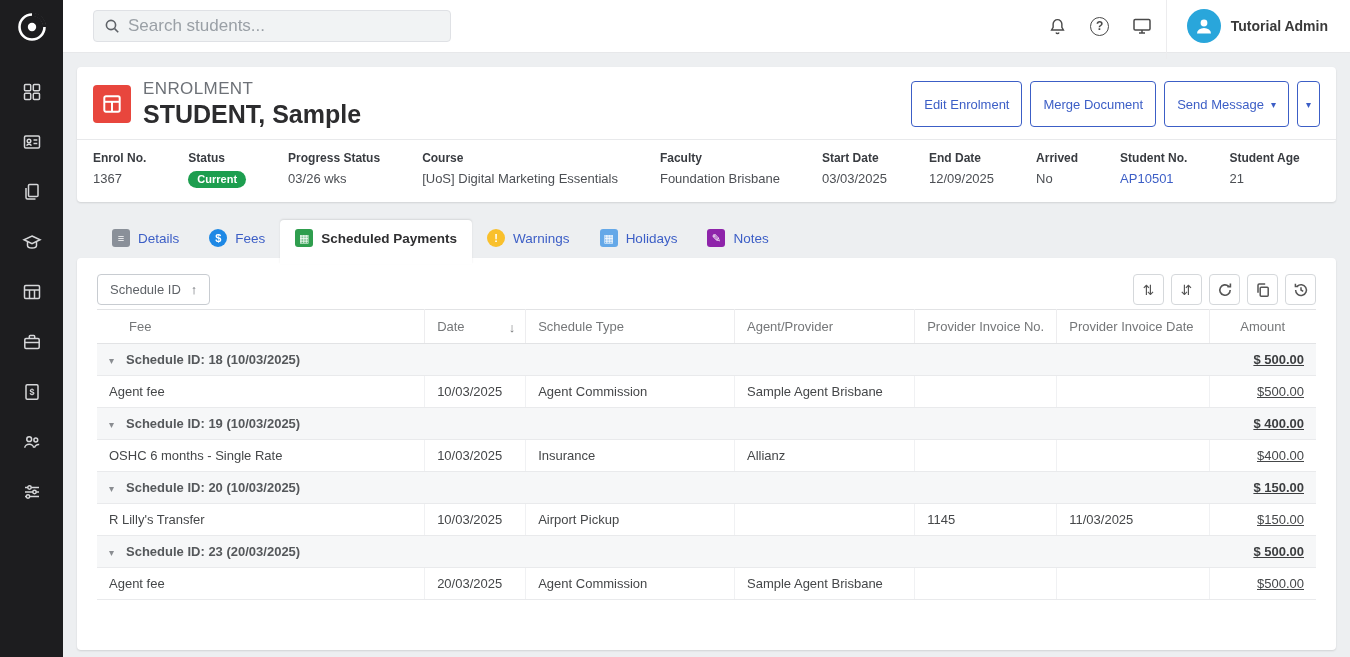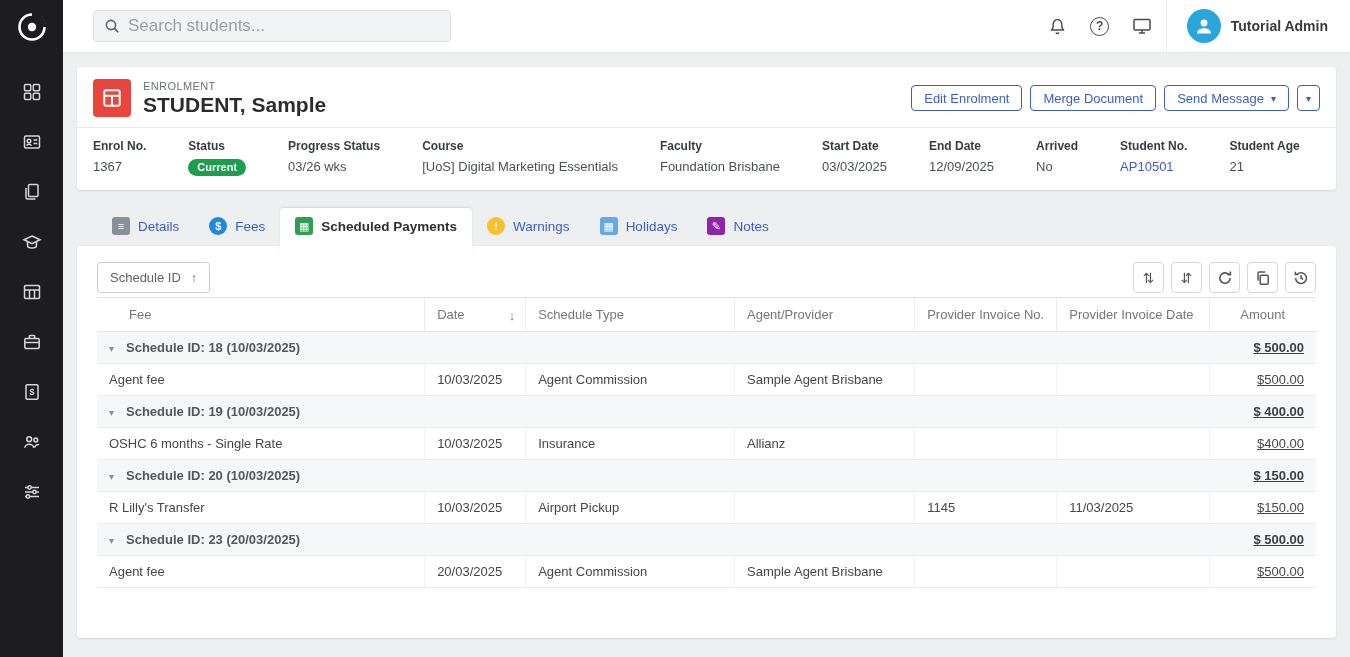--- a/index.html
+++ b/index.html
@@ -60,25 +60,25 @@
   
   .content { padding:14px 14px 0 14px; flex:1; }
   .card { background:#fff; border-radius:4px; box-shadow:0 1px 2px rgba(0,0,0,.12); }
 
   .enrol-head { display:flex; align-items:center; justify-content:space-between; padding:12px 16px 10px 16px; }
   .enrol-id { display:flex; align-items:center; gap:12px; }
   .enrol-icon {
     width:38px; height:38px; border-radius:4px; background: var(--red, #e8463d);
     display:flex; align-items:center; justify-content:center;
   }
-  .kicker { font-size:11px; color:#6d7177; letter-spacing:.4px; }
-  .title { font-size:21px; font-weight:bold; color:#2c2c2e; margin-top:1px; }
+  .kicker { font-size:17px; color:#6d7177; letter-spacing:.4px; }
+  .title { font-size:25px; font-weight:bold; color:#2c2c2e; margin-top:1px; }
   .actions { display:flex; align-items:center; gap:8px; }
   .btn {
-    height:26px; padding:0 12px; border:1px solid var(--accent, #3c5ec6);
+    height:46px; padding:0 12px; border:1px solid var(--accent, #3c5ec6);
     color: var(--accent, #3c5ec6); background:#fff; border-radius:4px;
     font-size:13px; font-family:inherit; cursor:pointer; display:flex; align-items:center; gap:7px;
   }
   .btn-caret { padding:0 8px; }
   .caret { font-size:10px; }
 
   .fields { display:flex; gap:42px; padding:11px 8px 14px 16px; border-top:1px solid #e8e9eb; }
   .field-label { font-size:12px; font-weight:bold; color:#393c41; }
   .field-value { font-size:13px; color:#4c4f54; margin-top:6px; }
   .field-value.link { color: var(--accent, #3c5ec6); cursor:pointer; }

